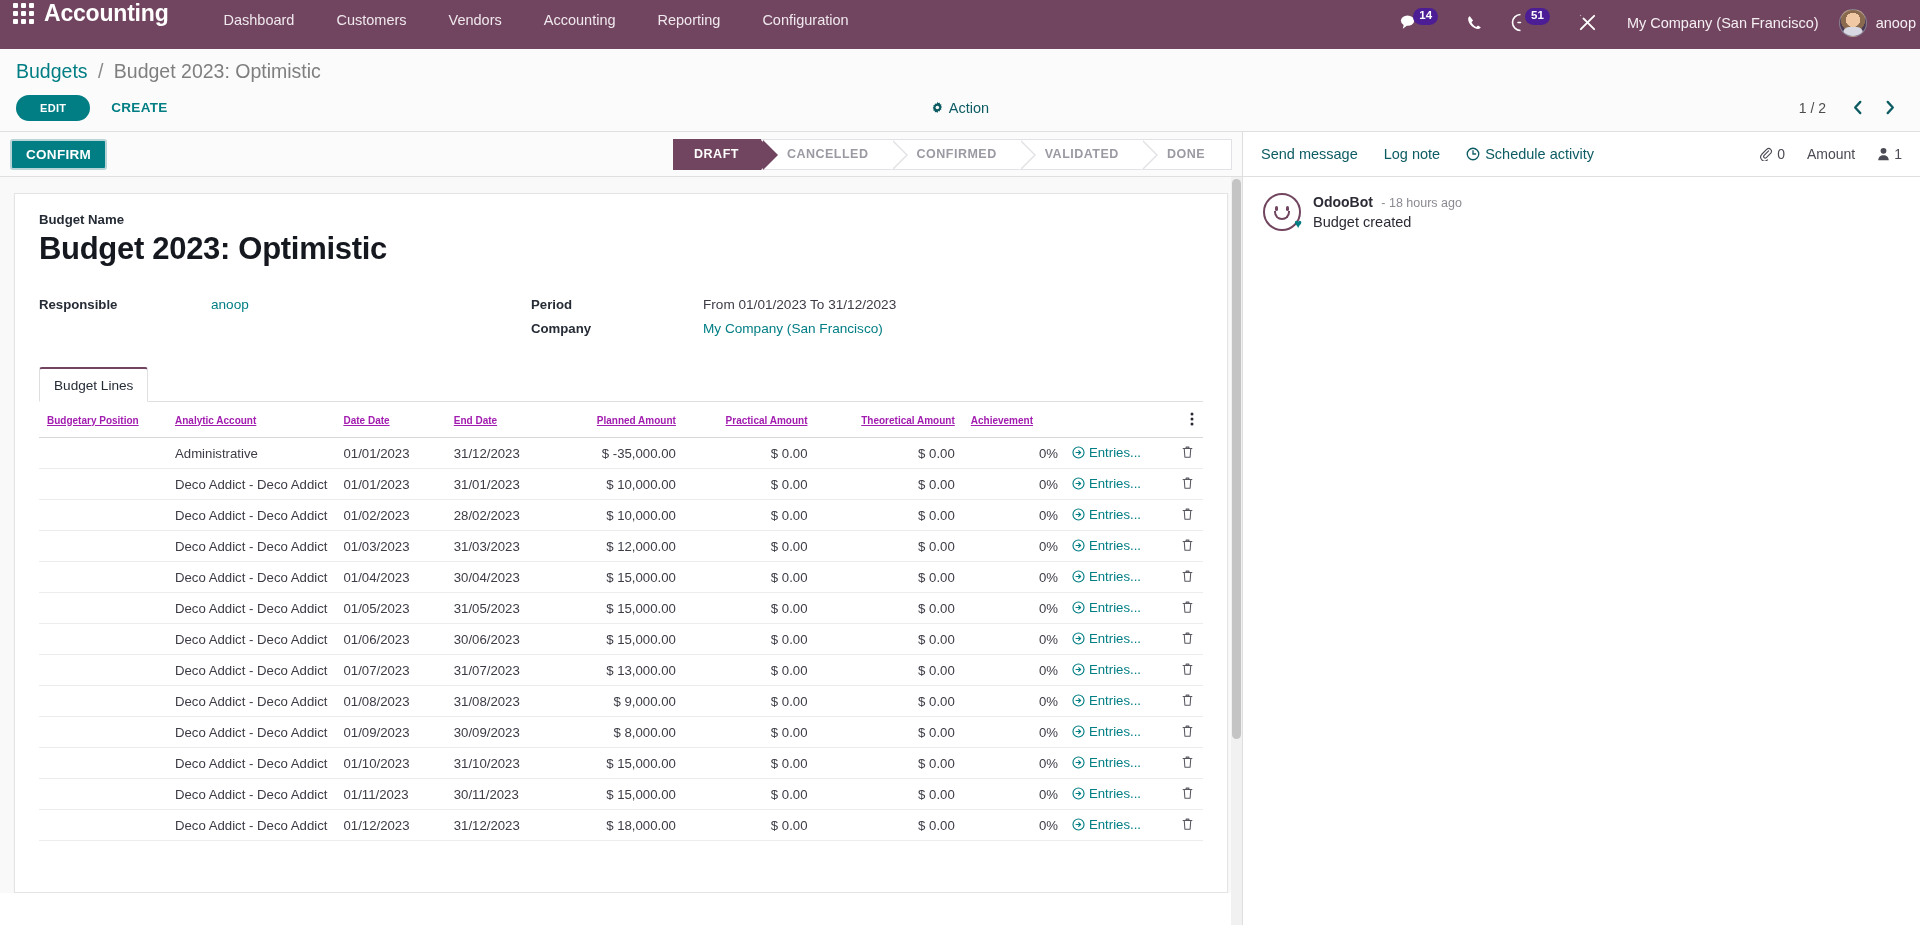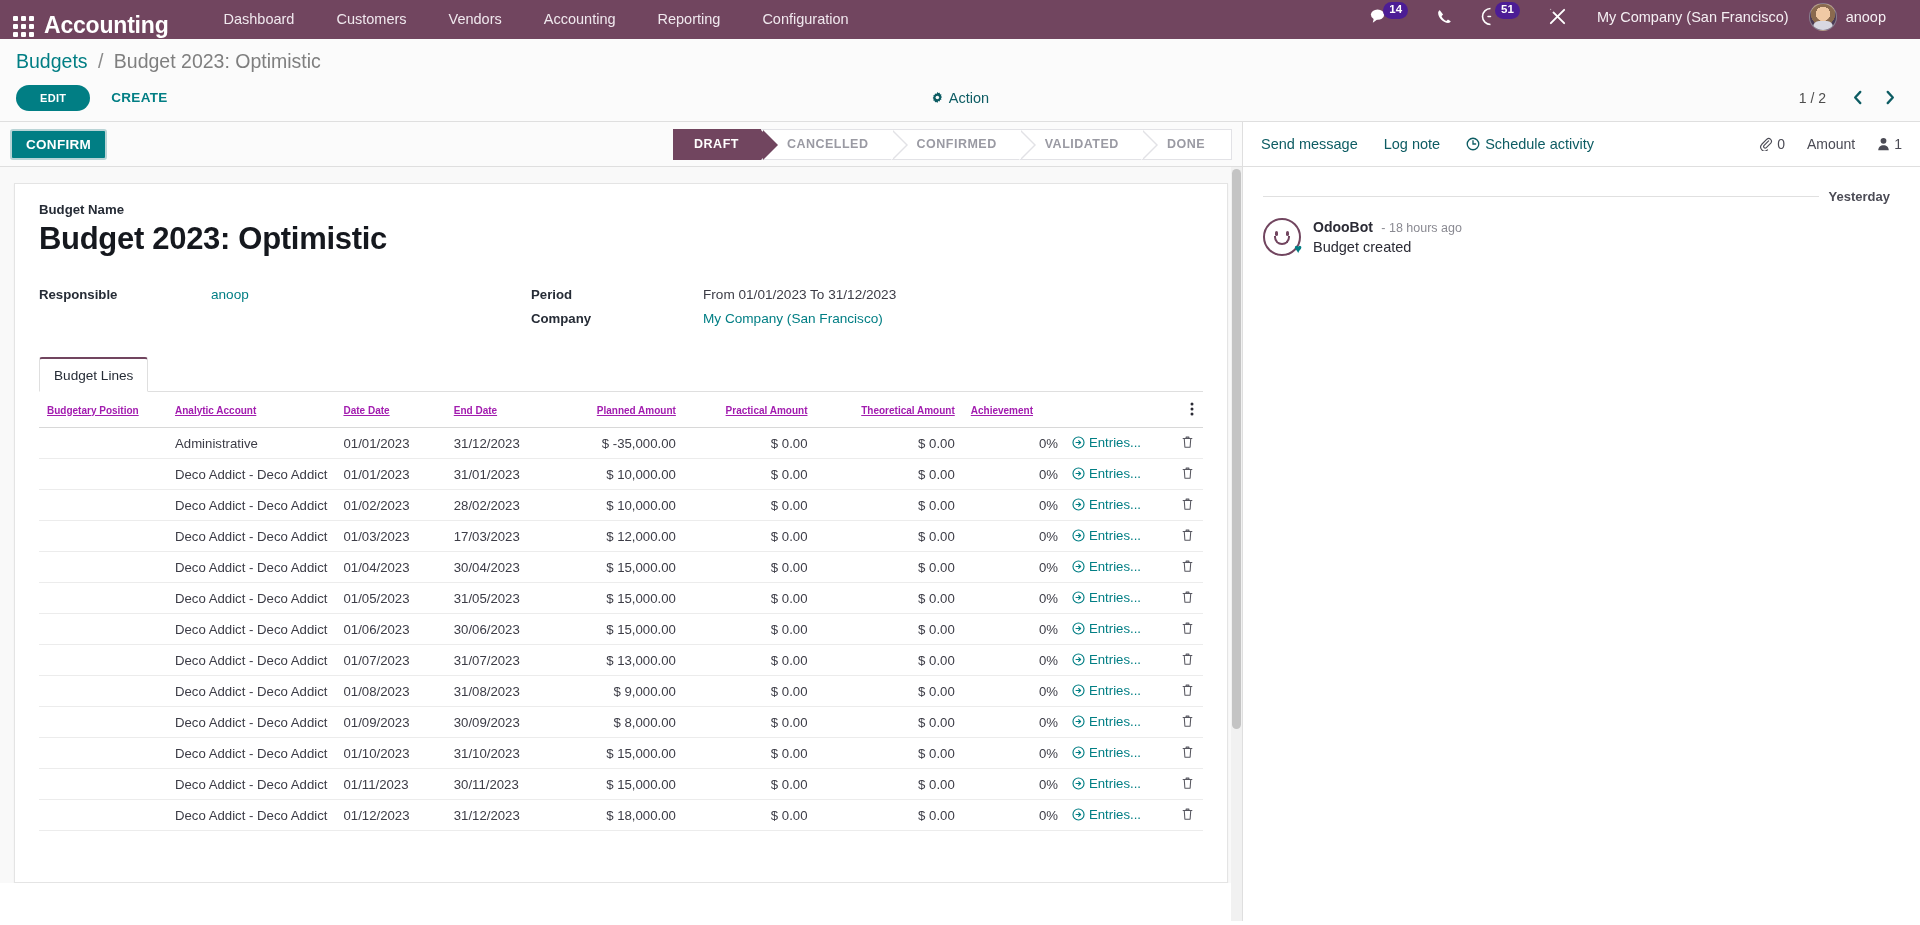--- a/index.html
+++ b/index.html
@@ -6,25 +6,25 @@
   html, body {
     width: 1920px; height: 925px;
     font-family: "Liberation Sans", sans-serif;
     background: #ffffff;
     overflow: hidden;
     color: #262c36;
   }
 
   
   .navbar {
-    height: 39px;
+    height: 49px;
     background: #71455f;
     display: flex;
-    align-items: flex-end;
-    padding: 0 34px 0 10px;
+    align-items: flex-start;
+    padding: 0 4px 0 10px;
     color: #ffffff;
   }
   .apps-grid {
     width: 26px; height: 26px;
     display: grid;
     grid-template-columns: repeat(3, 5px);
     grid-template-rows: repeat(3, 5px);
     gap: 3px;
     align-content: center;
     justify-content: center;
@@ -484,21 +484,21 @@
                       <span>Entries...</span>
                     </span></td>
                   <td class="trash-cell"><span class="trash"><svg width="13" height="14" viewBox="0 0 14 16">
                         <path d="M2 4h10M5.4 4V2.4h3.2V4M3.3 4l.7 10h6l.7-10" fill="none" stroke="#3c3c46" stroke-width="1.2" stroke-linecap="round" stroke-linejoin="round"></path>
                       </svg></span></td>
                 </tr>
                 <tr>
                   <td class="col-bp"></td>
                   <td class="col-aa">Deco Addict - Deco Addict</td>
                   <td>01/03/2023</td>
-                  <td>17/03/2023</td>
+                  <td>31/03/2023</td>
                   <td class="num">$ 12,000.00</td>
                   <td class="num">$ 0.00</td>
                   <td class="num">$ 0.00</td>
                   <td class="pct">0%</td>
                   <td class="entries"><span class="entries-link">
                       <svg width="13" height="13" viewBox="0 0 16 16">
                         <circle cx="8" cy="8" r="6.8" fill="none" stroke="#017e84" stroke-width="1.4"></circle>
                         <path d="M5 8h5.2M8.2 5.6L10.6 8l-2.4 2.4" stroke="#017e84" stroke-width="1.4" fill="none" stroke-linecap="round" stroke-linejoin="round"></path>
                       </svg>
                       <span>Entries...</span>
@@ -721,24 +721,20 @@
           <svg width="13" height="14" viewBox="0 0 14 16">
             <circle cx="7" cy="4.4" r="3.3" fill="#4b4b55"></circle>
             <path d="M1 15c0-3.3 2.7-5.6 6-5.6s6 2.3 6 5.6z" fill="#4b4b55"></path>
           </svg>
           <span>1</span>
         </span>
       </div>
     </div>
 
     <div class="chatter-body">
-      <div class="date-sep">
-        <div class="line"></div>
-        <div class="txt">Yesterday</div>
-      </div>
       <div class="msg">
         <div class="bot-avatar">
           <span class="eye l"></span>
             <span class="eye r"></span>
           <span class="smile"></span>
           <span class="heart">♥</span>
         </div>
         <div>
           <div>
             <span class="msg-author">OdooBot</span>

